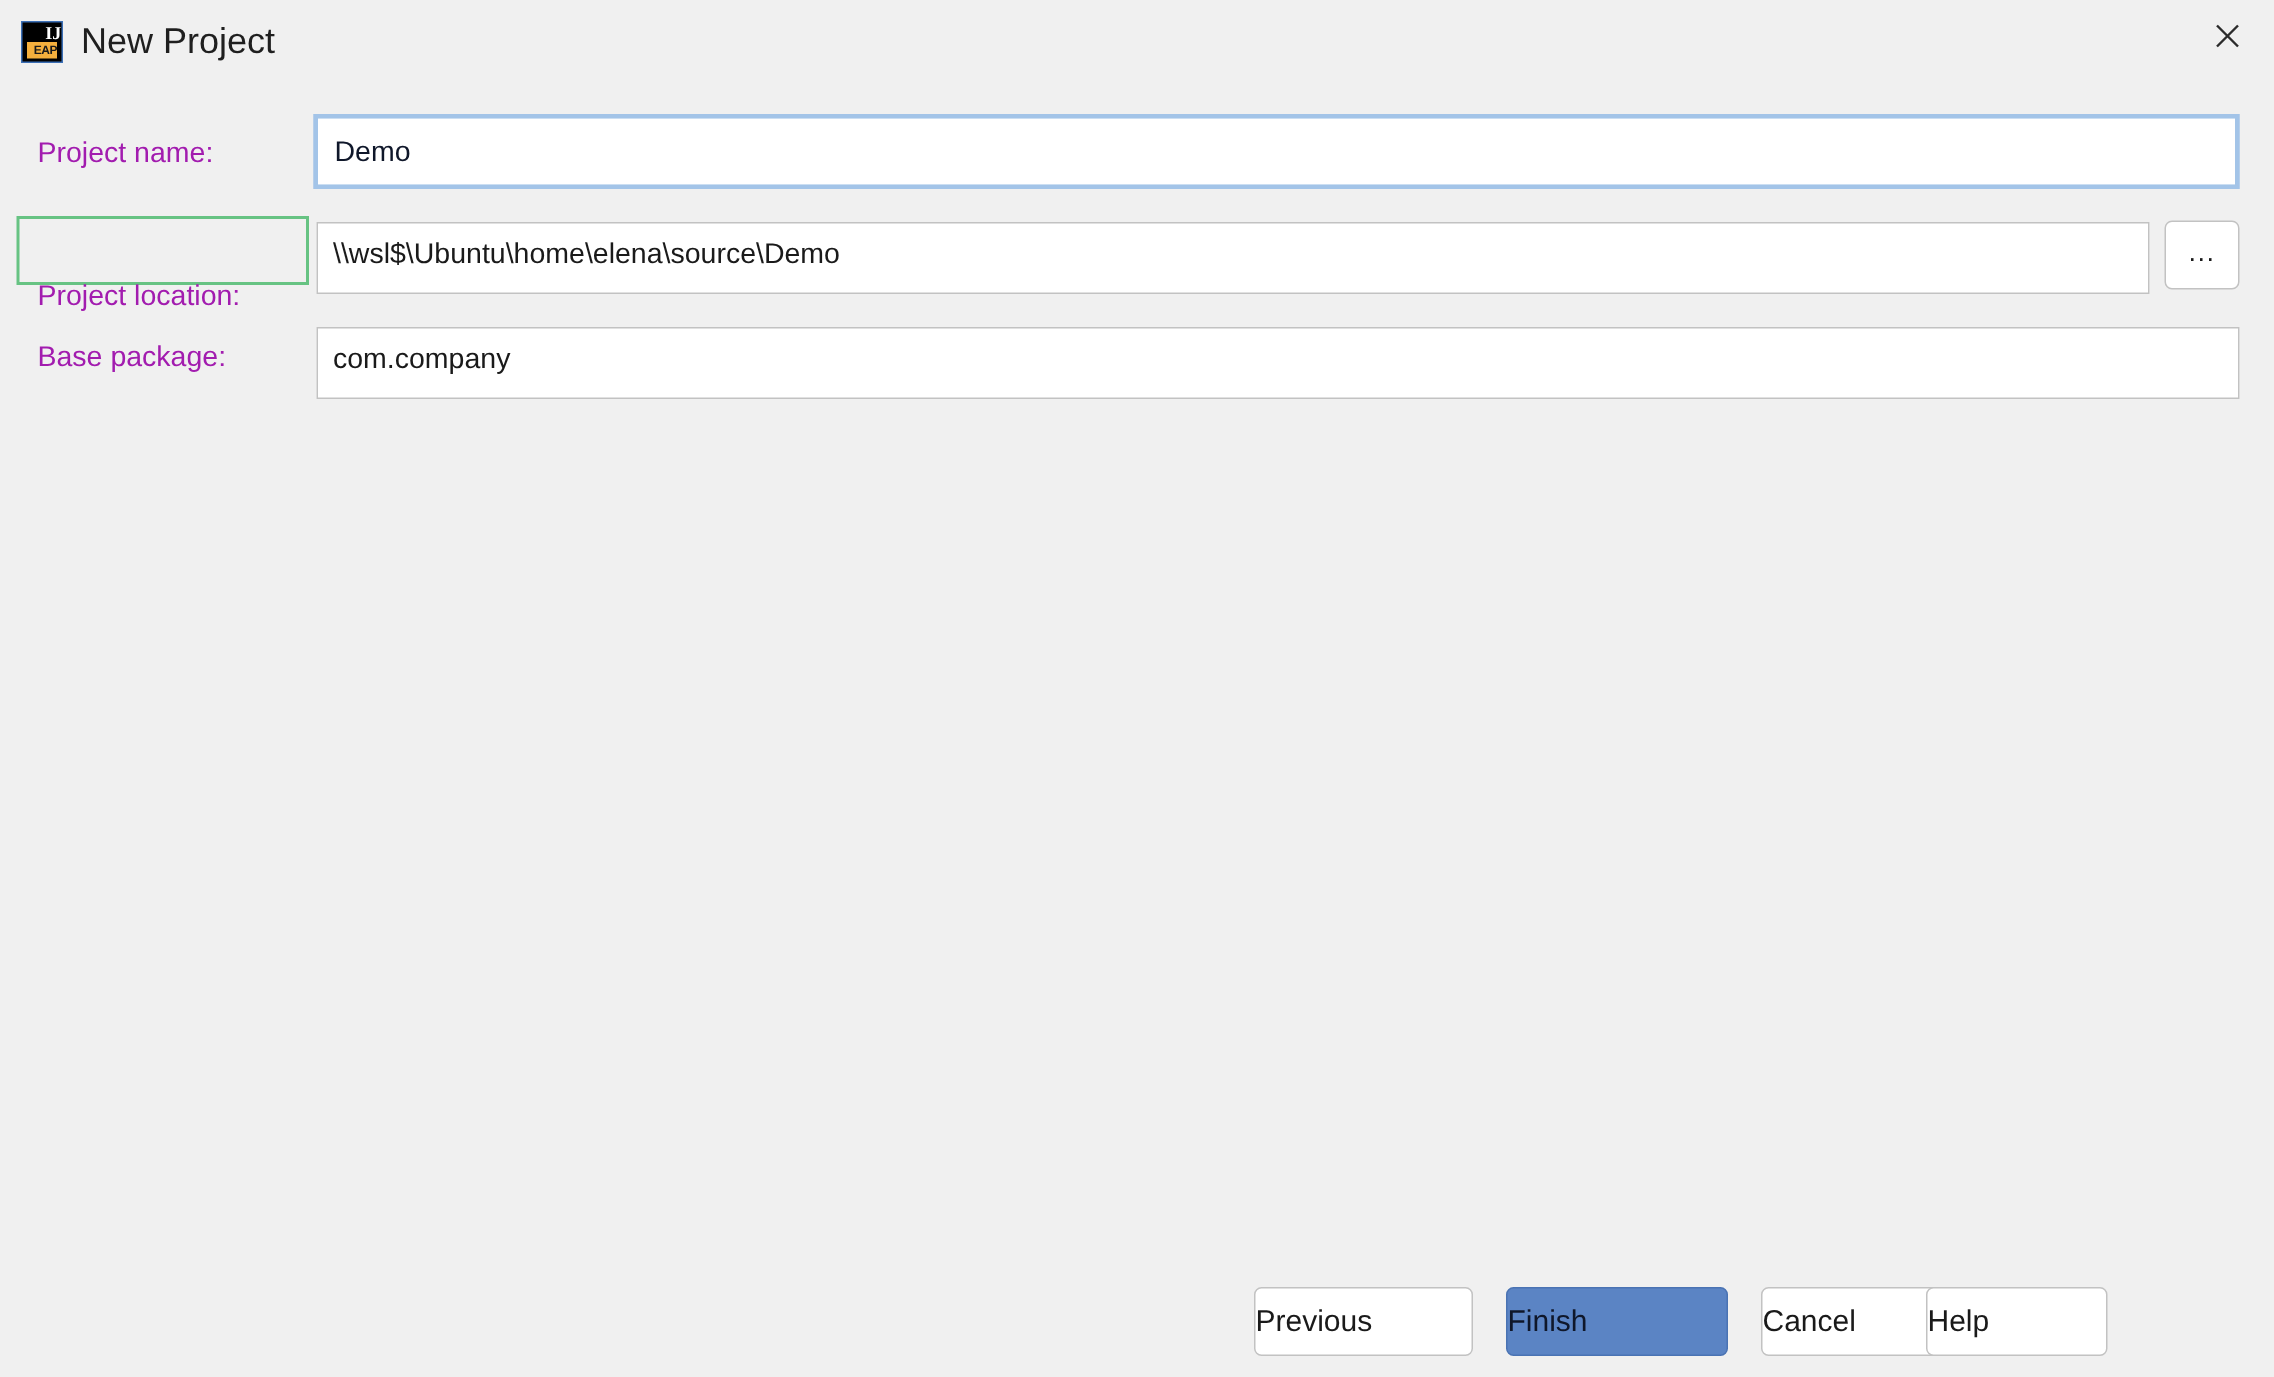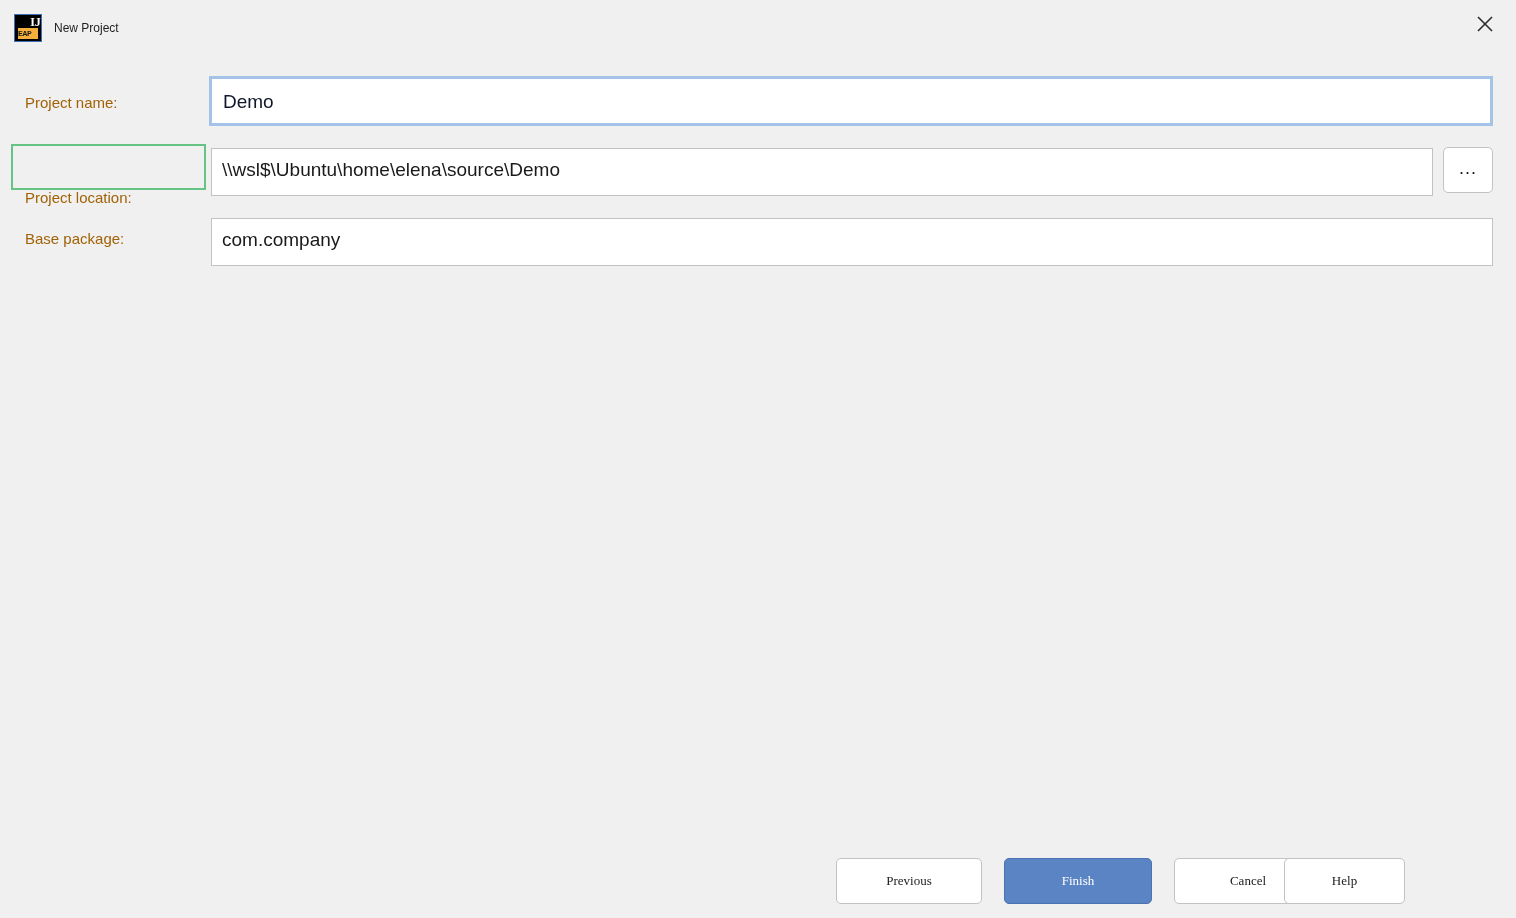--- a/index.html
+++ b/index.html
@@ -46,31 +46,31 @@
     color: #ffffff;
     letter-spacing: 0px;
   }
   .title-icon .eap {
     position: absolute;
     left: 3px; bottom: 2px;
     width: 20px;
     height: 11px;
     background: #f4af3d;
     color: #1a1a1a;
-    font-family: Liberation Mono, monospace;
+    font-family: Liberation Sans, sans-serif;
     font-weight: bold;
     font-size: 8px;
     line-height: 11px;
-    text-align: left;
+    text-align: right;
     letter-spacing: -0.3px;
   }
   .title-text {
     position: absolute;
     left: 54px; top: 15px;
-    font-size: 12px;
+    font-size: 24px;
     line-height: 26px;
     color: #1f1f1f;
     white-space: nowrap;
   }
   .close-btn {
     position: absolute;
     right: 0; top: 0;
     width: 62px; height: 48px;
     cursor: default;
   }
@@ -92,23 +92,23 @@
     left: 0;
     width: 1516px;
   }
   .row-name     { top: 16px;  height: 62px; }
   .row-location { top: 86px;  height: 54px; }
   .row-package  { top: 156px; height: 54px; }
 
   .label {
     position: absolute;
     left: 25px;
-    font-size: 15px;
+    font-size: 19px;
     line-height: 24px;
-    color: #a16207;
+    color: #a21caf;
     white-space: nowrap;
   }
   .row-name .label     { top: 19px; }
   .row-location .label { top: 15px; margin-top: 29px; }
   .row-package .label  { top: 15px; }
 
   
   .highlight-box {
     position: absolute;
     left: 11px; top: 2px;
@@ -194,30 +194,29 @@
     height: 62px;
   }
   .btn {
     position: absolute;
     top: 2px;
     height: 46px;
     box-sizing: border-box;
     background: #ffffff;
     border: 1px solid #c2c2c2;
     border-radius: 5px;
-    font-family: Liberation Serif, serif;
-    font-size: 13px;
+    font-family: Liberation Sans, sans-serif;
+    font-size: 20px;
     line-height: 44px;
-    text-align: center;
     color: #1a1a1a;
     cursor: default;
     white-space: nowrap;
   }
   .btn-previous { left: 836px;  width: 146px; }
-  .btn-finish   { left: 1004px; width: 148px; background: #5b84c4; border-color: #4a73b3; color: #ffffff; }
+  .btn-finish   { left: 1004px; width: 148px; background: #5b84c4; border-color: #4a73b3; color: #0f172a; }
   .btn-cancel   { left: 1174px; width: 148px; }
   .btn-help     { left: 1284px; width: 121px; }
 </style>
 </head>
 <body>
 
 <div class="titlebar">
 
   <div class="title-icon">
     <div class="ij">IJ</div>

